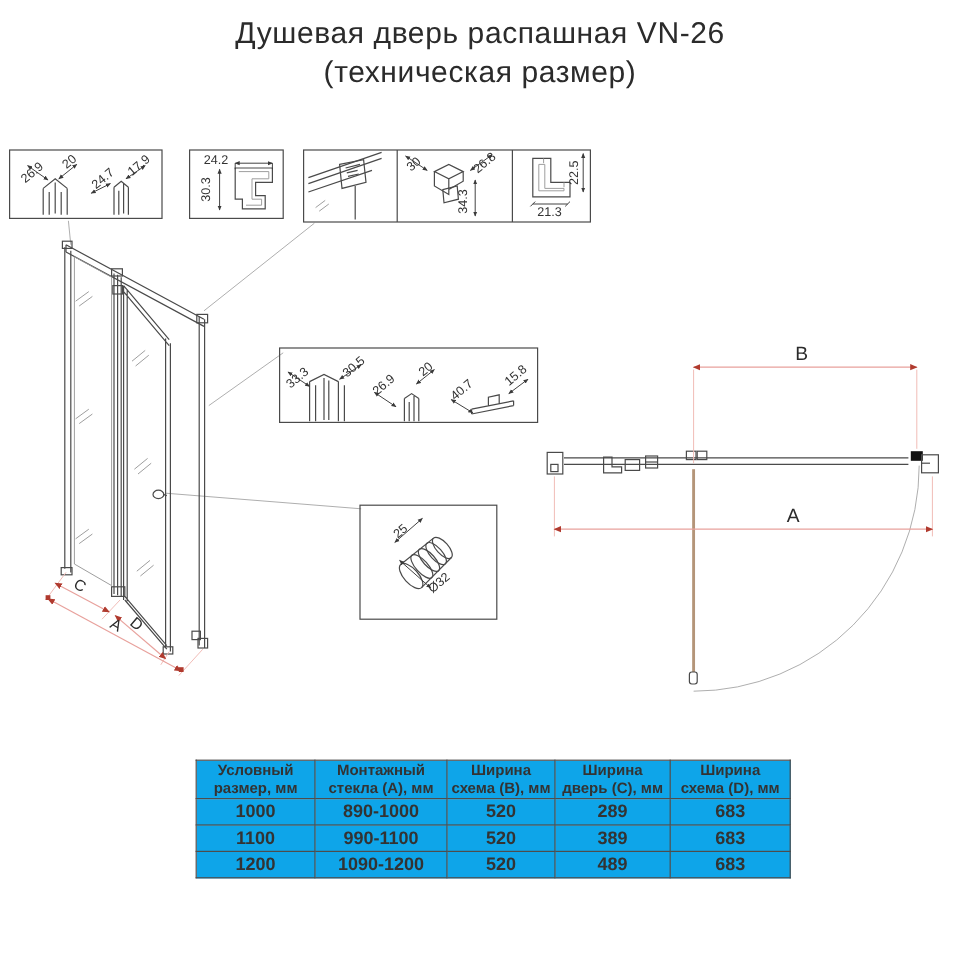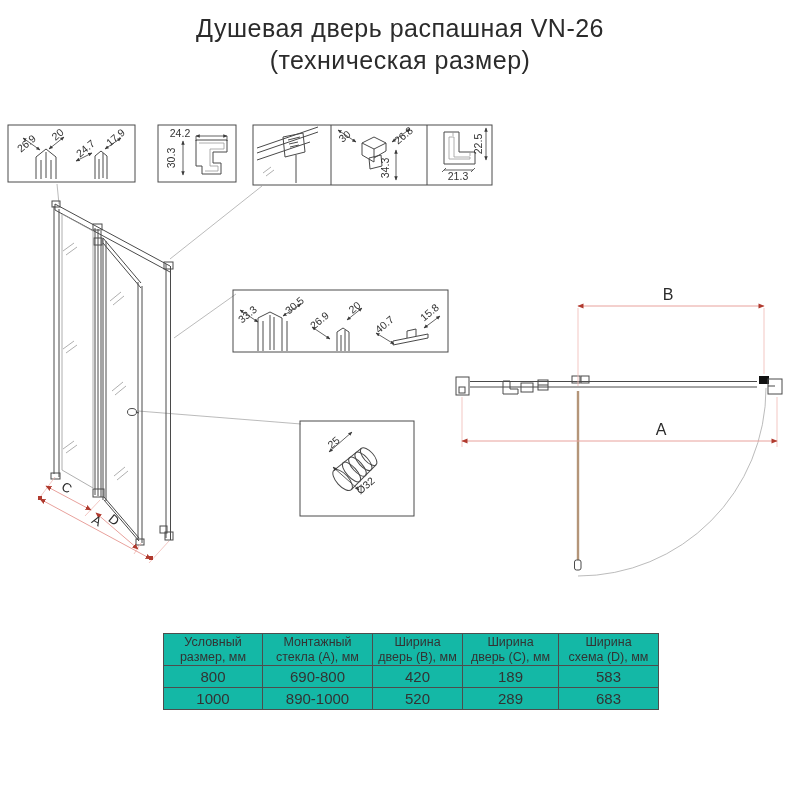--- a/index.html
+++ b/index.html
@@ -14,21 +14,21 @@
   .glass{stroke:#9a9a9a;stroke-width:0.8;}
   .pink{stroke:#e8a19c;stroke-width:1;}
   .pinkthin{stroke:#f0b9b4;stroke-width:0.8;}
   .tan{stroke:#b49579;stroke-width:2.4;}
   .thin{stroke:#aaaaaa;stroke-width:0.8;}
   .dimarm{stroke:#3a3a3a;stroke-width:0.8;}
   .blk{fill:#111;stroke:none;}
   .reddot{fill:#b03a2e;stroke:none;}
   table.size{position:absolute;left:163px;top:633px;border-collapse:collapse;color:#333;table-layout:fixed;}
   table.size th,table.size td{border:1.5px solid #4d4d4d;text-align:center;vertical-align:middle;
-      font-weight:normal;background:#14b8a6;padding:0 2px;}
+      font-weight:bold;background:#0ea5e9;padding:0 2px;}
   table.size th{font-size:12.5px;line-height:14.5px;height:31px;}
   table.size td{font-size:15px;height:21px;}
 </style>
 </head>
 <body>
 
 <div class="title">
   <div>Душевая дверь распашная VN-26</div>
   <div>(техническая размер)</div>
 </div>
@@ -241,41 +241,48 @@
       <th>
         <div>Условный</div>
         <div>размер, мм</div>
       </th>
       <th>
         <div>Монтажный</div>
         <div>стекла (А), мм</div>
       </th>
       <th>
         <div>Ширина</div>
-        <div>дверь (B), мм</div>
+        <div>схема (B), мм</div>
       </th>
       <th>
         <div>Ширина</div>
         <div>дверь (C), мм</div>
       </th>
       <th>
         <div>Ширина</div>
         <div>схема (D), мм</div>
       </th>
     </tr>
   </thead>
   <tbody>
-    <tr>
-      <td>800</td>
-      <td>690-800</td>
-      <td>420</td>
-      <td>189</td>
-      <td>583</td>
-    </tr>
     <tr>
       <td>1000</td>
       <td>890-1000</td>
       <td>520</td>
       <td>289</td>
       <td>683</td>
     </tr>
+    <tr>
+      <td>1100</td>
+      <td>990-1100</td>
+      <td>520</td>
+      <td>389</td>
+      <td>683</td>
+    </tr>
+    <tr>
+      <td>1200</td>
+      <td>1090-1200</td>
+      <td>520</td>
+      <td>489</td>
+      <td>683</td>
+    </tr>
   </tbody>
 </table>
 
 </body></html>

